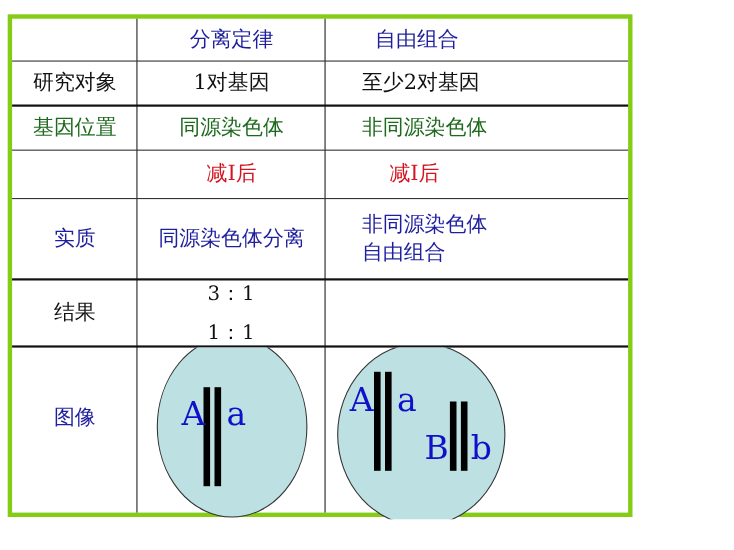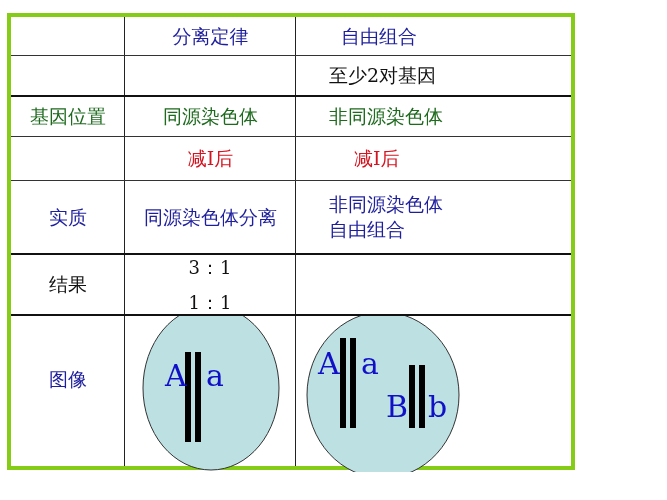--- a/index.html
+++ b/index.html
@@ -36,20 +36,22 @@
   <div class="hline dark" style="top:78px"></div>
   <div class="hline" style="top:119px"></div>
   <div class="hline" style="top:163px"></div>
   <div class="hline dark" style="top:236px"></div>
   <div class="hline dark" style="top:297px"></div>
 
   <div class="cell c0" style="top:0;height:38px"></div>
   <div class="cell c1 blue" style="top:0;height:38px">分离定律</div>
   <div class="cell c2 blue" style="top:0;height:38px;padding-left:45px">自由组合</div>
 
+  <div class="cell c0 black" style="top:39px;height:39px">研究对象</div>
+  <div class="cell c1 black" style="top:39px;height:39px">1对基因</div>
   <div class="cell c2 black" style="top:39px;height:39px;padding-left:33px">至少2对基因</div>
 
   <div class="cell c0 green" style="top:80px;height:39px">基因位置</div>
   <div class="cell c1 green" style="top:80px;height:39px">同源染色体</div>
   <div class="cell c2 green" style="top:80px;height:39px;padding-left:33px">非同源染色体</div>
 
   <div class="cell c1 red" style="top:120px;height:43px">减Ⅰ后</div>
   <div class="cell c2 red" style="top:120px;height:43px;padding-left:58px">减Ⅰ后</div>
 
   <div class="cell c1 blue" style="top:164px;height:72px">同源染色体分离</div>

